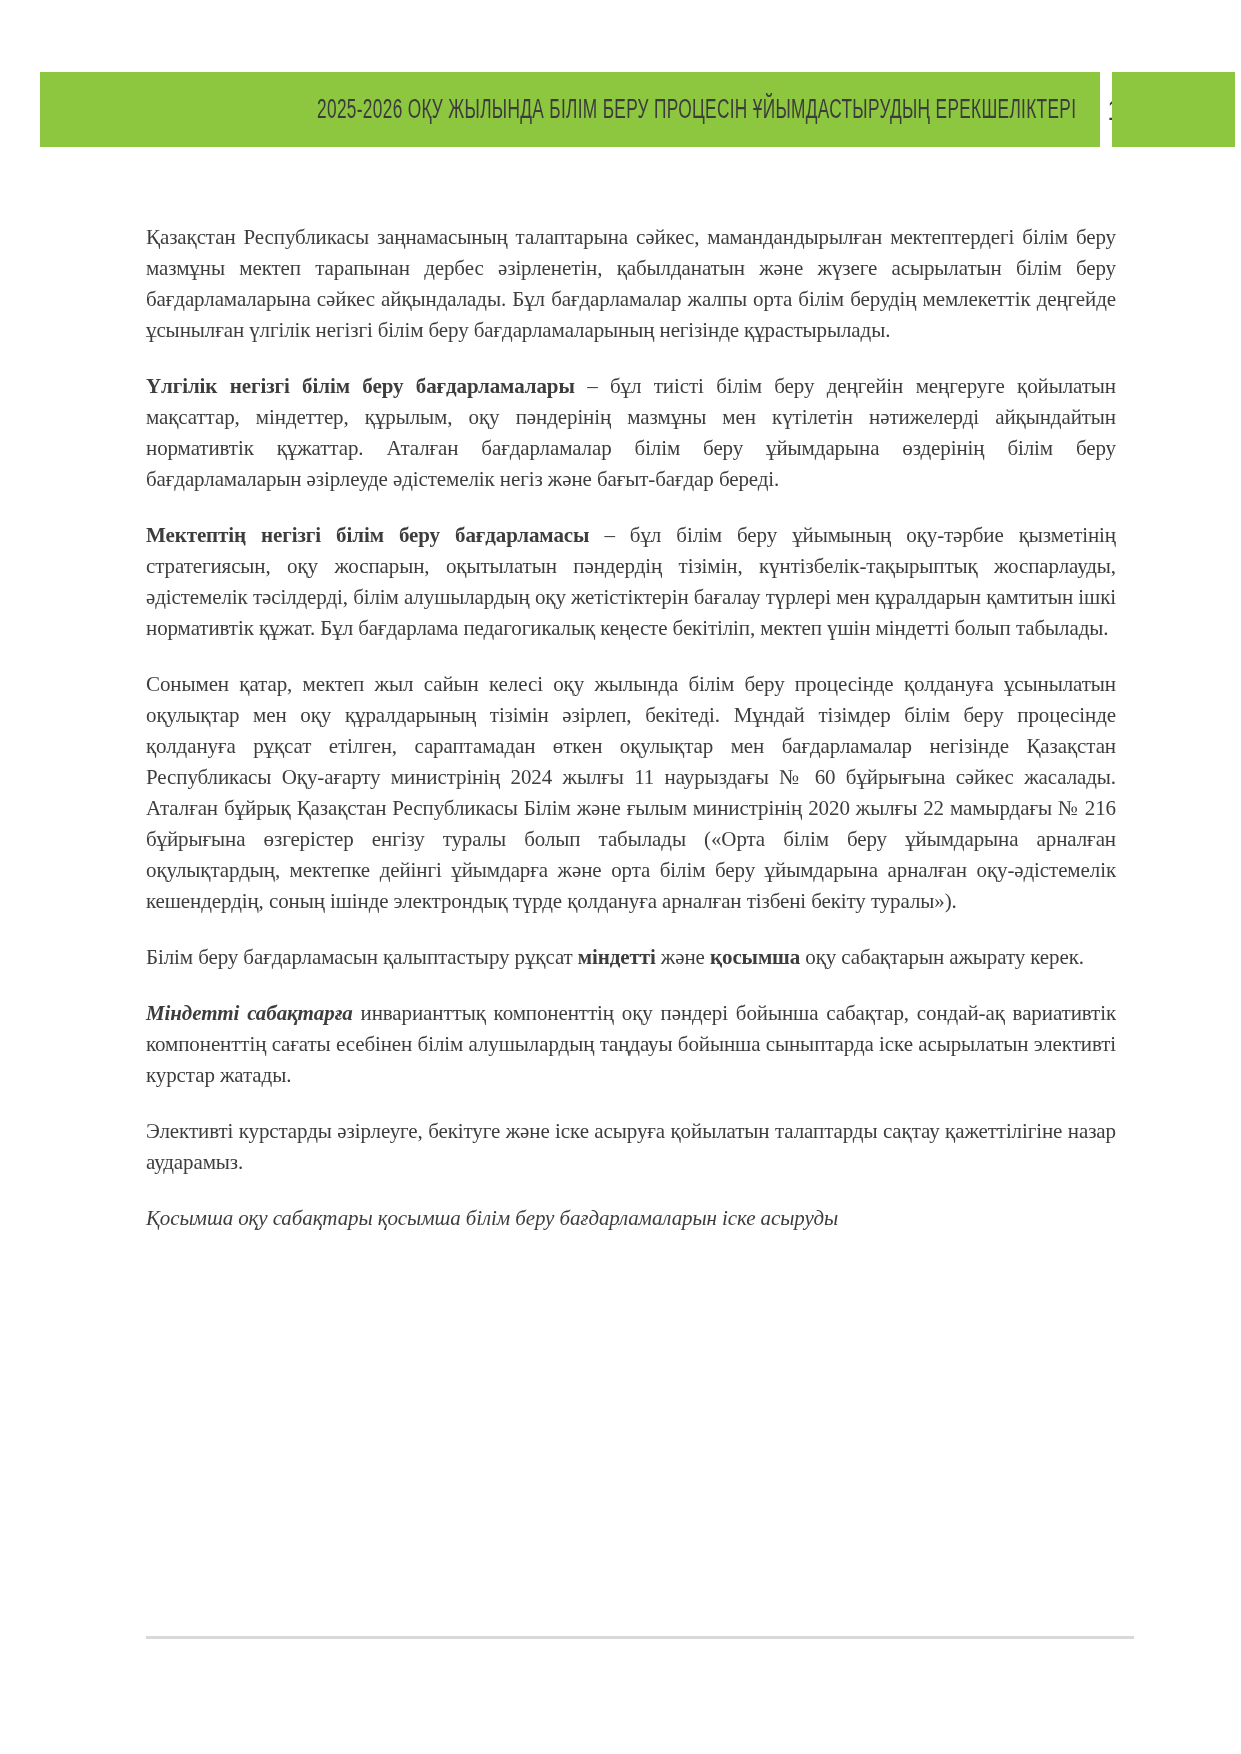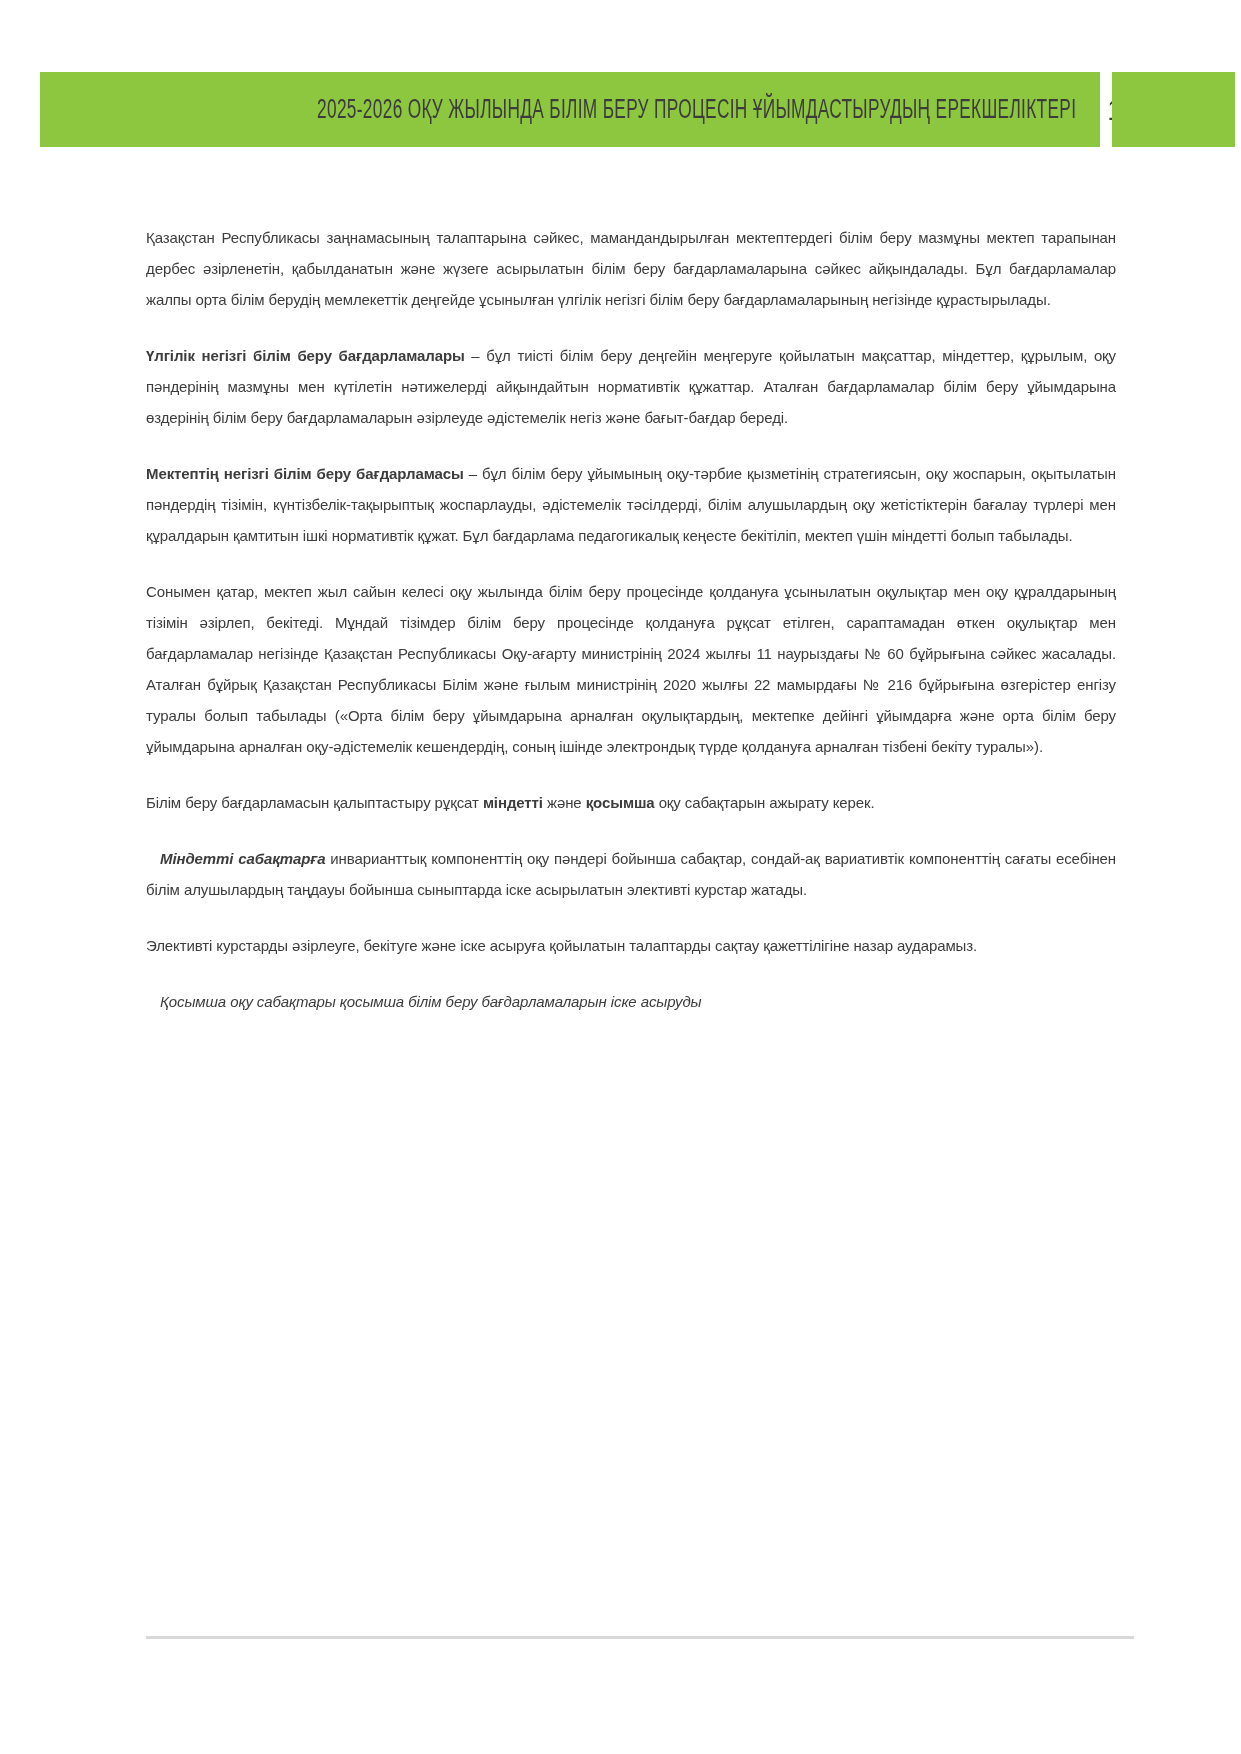--- a/index.html
+++ b/index.html
@@ -63,31 +63,32 @@
   }
   
   main {
     position: absolute;
     left: 146px;
     top: 222px;
     width: 970px;
   }
   #paragraphs p {
     margin: 0 0 25px 0;
-    font-size: 15px;
+    font-size: 21px;
     line-height: 31px;
     text-align: justify;
     color: var(--body-text, #3d3d3d);
     letter-spacing: -0.1px;
+    font-family: Liberation Serif, serif;
   }
   #paragraphs p:last-child {
     margin-bottom: 0;
   }
   .b { font-weight: bold; }
-  .i { font-style: italic; margin-left: 14px; }
+  .i { font-style: italic; }
   
   .divider {
     position: absolute;
     left: 146px;
     top: 1636px;
     width: 988px;
     height: 3px;
     background: var(--divider, #d9d9d9);
     border: none;
     margin: 0;

